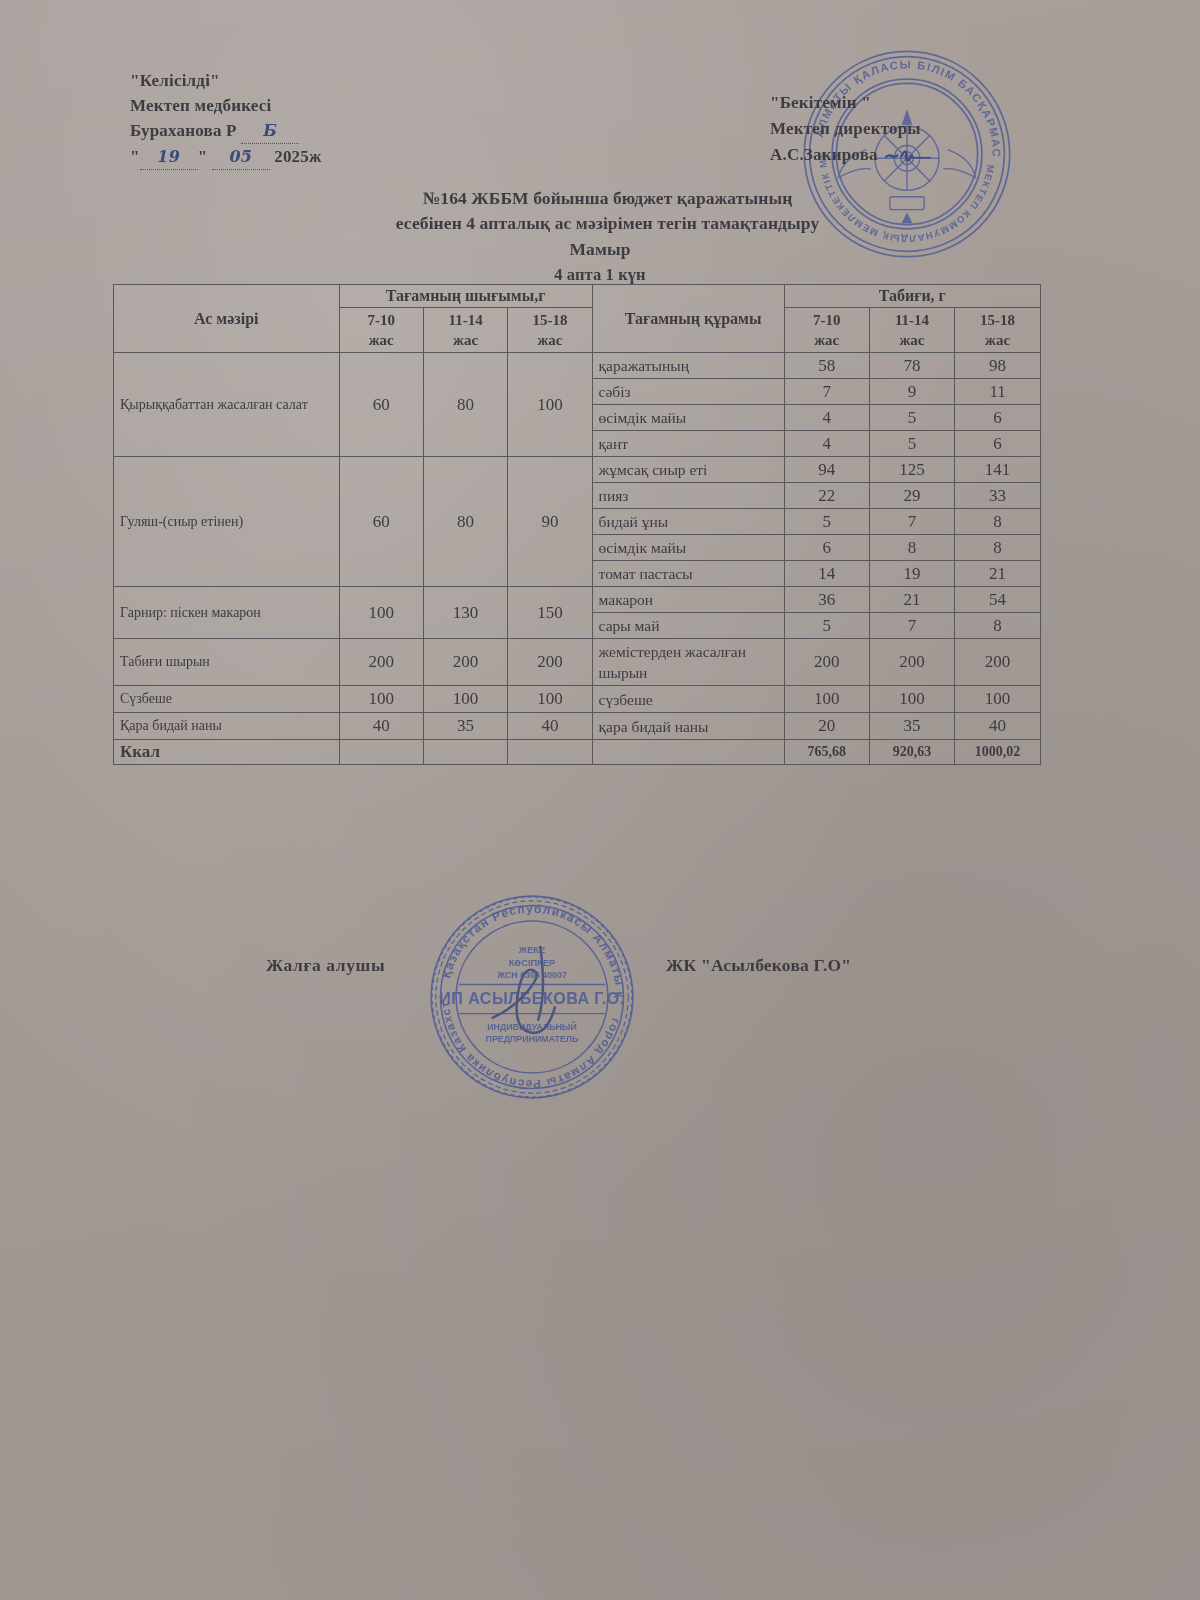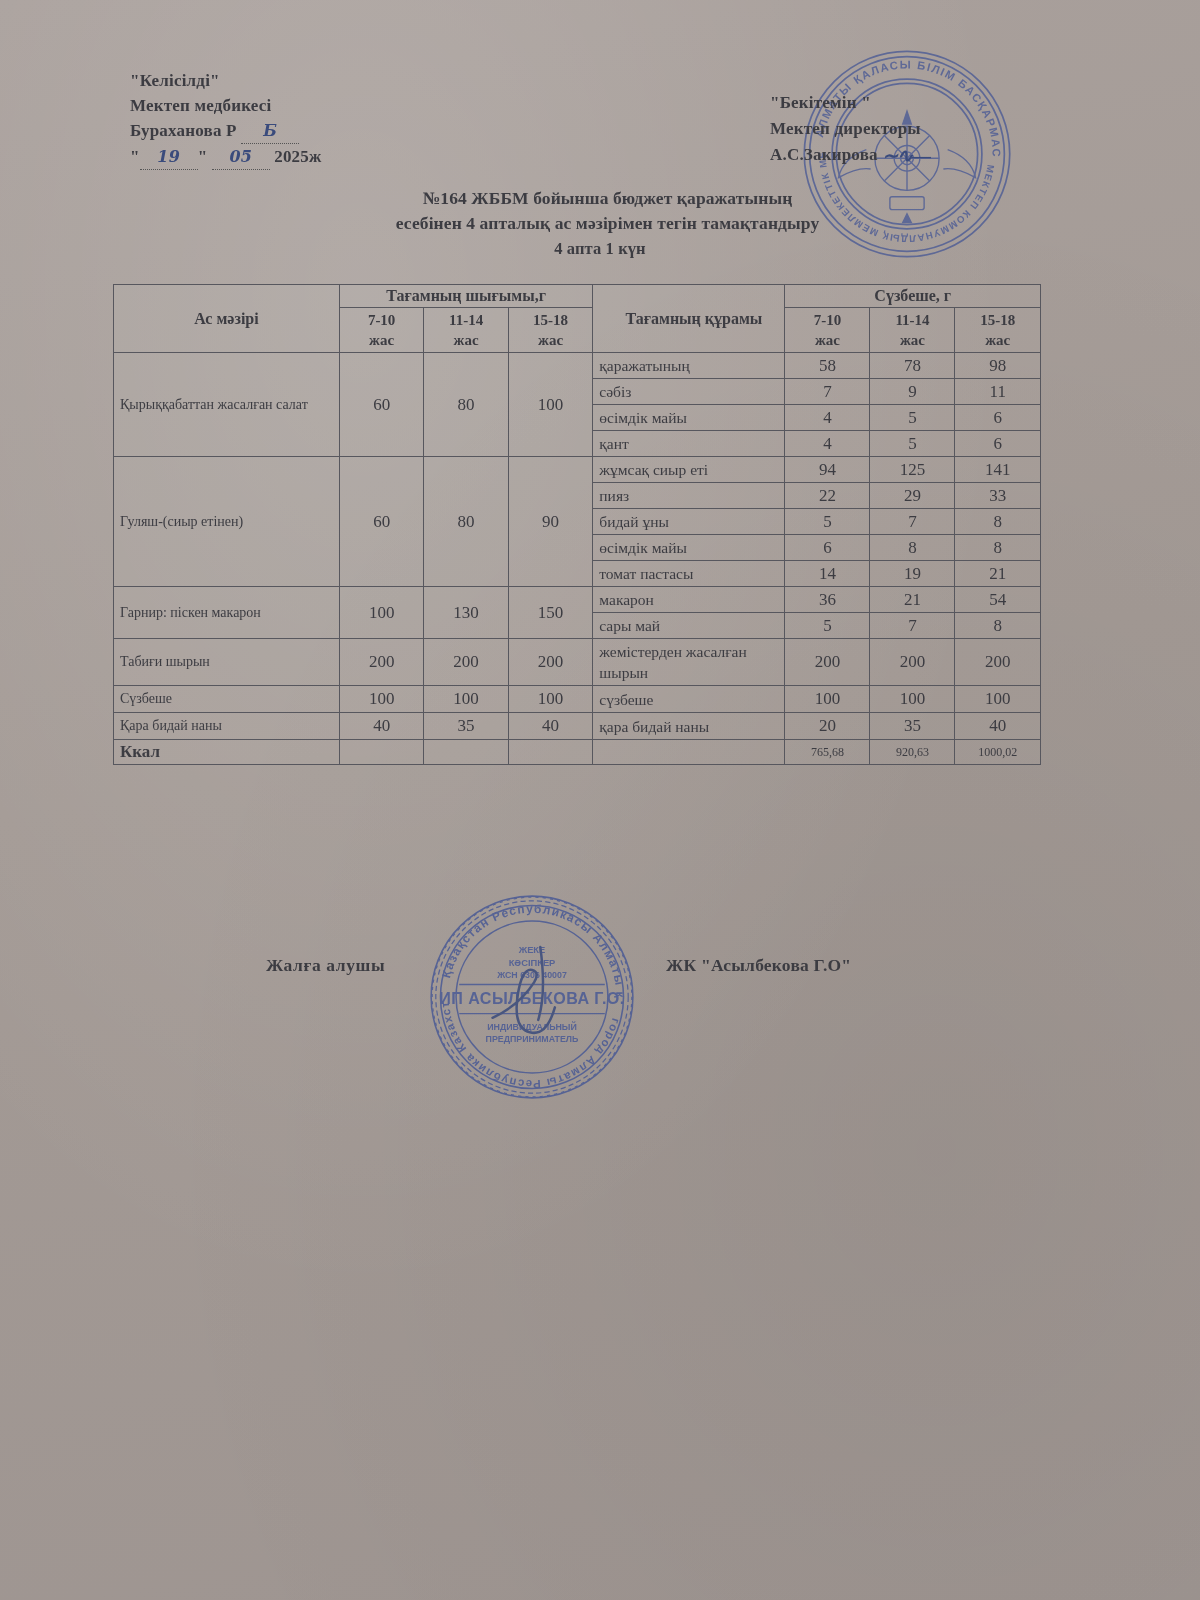--- a/index.html
+++ b/index.html
@@ -74,21 +74,21 @@
     vertical-align:middle;
     background:rgba(255,255,255,0.035);
   }
   th{font-weight:bold;text-align:center;}
   .h-main{font-size:16px;}
   .h-age{font-size:15px;font-weight:bold;line-height:20px;}
   .c-num{text-align:center;font-size:17px;margin-left:35px;}
   .c-name{text-align:left;font-size:14px;line-height:22px;}
   .c-ing{text-align:left;font-size:15.5px;line-height:21px;}
   .kcal-lbl{font-weight:bold;font-size:17px;}
-  .kcal-val{text-align:center;font-weight:normal;font-size:12px;}
+  .kcal-val{text-align:center;font-weight:bold;font-size:14px;}
   .t-ac{width:222px;}
   .t-sm{width:75px;}
   .t-ing{width:176px;padding-left:16px;}
 
   
   .foot{
     position:absolute;top:955px;left:0;right:0;
     font-weight:bold;font-size:17.5px;
   }
   .foot .lessee{position:absolute;left:266px;top:0;letter-spacing:.6px;}
@@ -159,30 +159,31 @@
         <path d="M138 96 q22 8 26 26 q-18 -10 -30 -8"></path>
         <rect x="84" y="140" width="32" height="12" rx="2"></rect>
         <path d="M100 156 l-4 8 l8 0 z" fill="#4a5a95"></path>
       </g>
     </svg>
   </div>
 
   <div class="title">
     <span class="l1">№164 ЖББМ бойынша бюджет қаражатының</span>
     <span class="l1">есебінен 4 апталық ас мәзірімен тегін тамақтандыру</span>
+    <span class="mon">Мамыр</span>
     <span class="day">4 апта 1 күн</span>
   </div>
 
   <table>
     <thead>
       <tr>
         <th class="t-ac h-main" rowspan="2">Ас мәзірі</th>
         <th class="h-main" colspan="3">Тағамның шығымы,г</th>
         <th class="t-ing h-main" rowspan="2">Тағамның құрамы</th>
-        <th class="h-main" colspan="3">Сүзбеше, г</th>
+        <th class="h-main" colspan="3">Табиғи, г</th>
       </tr>
       <tr>
         <th class="t-sm h-age"><span>7-10</span><br><span>жас</span></th>
         <th class="t-sm h-age"><span>11-14</span><br><span>жас</span></th>
         <th class="t-sm h-age"><span>15-18</span><br><span>жас</span></th>
         <th class="t-sm h-age"><span>7-10</span><br><span>жас</span></th>
         <th class="t-sm h-age"><span>11-14</span><br><span>жас</span></th>
         <th class="t-sm h-age"><span>15-18</span><br><span>жас</span></th>
       </tr>
     </thead>

